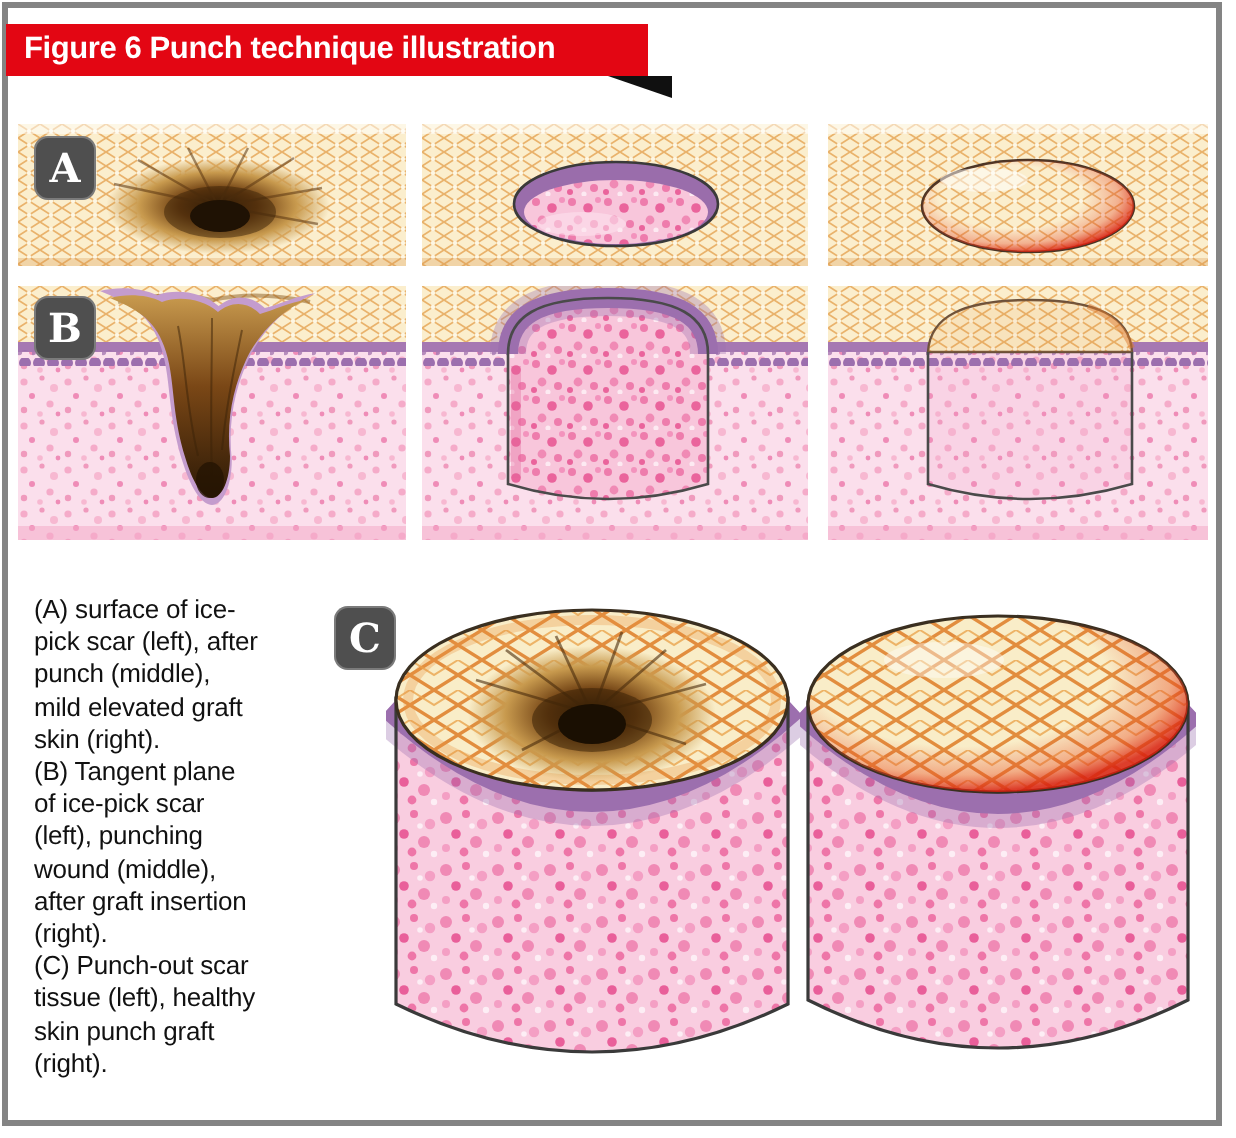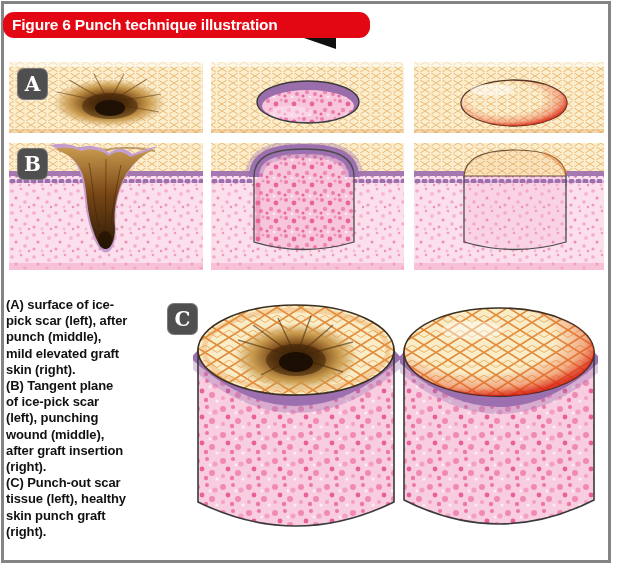--- a/index.html
+++ b/index.html
@@ -1,33 +1,33 @@
 <!DOCTYPE html>
 <html style="--banner-red: #e30613; --badge-gray: #4f4f4f; --border-gray: #848484; --caption-color: #111111; --epidermis-cream: #fbeecd; --lattice-orange: #e5a355; --junction-purple: #9c6fae; --dermis-pink: #fbdfec; --deep-pink: #ee7cac; --scar-brown: #6e3f12;"><head>
 <meta charset="utf-8">
 <style>
   html,body{margin:0;padding:0;background:#fff;}
   .stage{position:relative;width:618px;height:569px;background:#ffffff;overflow:hidden;
          font-family:"Liberation Sans",sans-serif;}
   .frame{position:absolute;left:1px;top:1px;width:610px;height:562px;
          border:3px solid var(--border-gray,#848484);box-sizing:border-box;pointer-events:none;}
-  .title-bar{position:absolute;left:3px;top:12px;width:367px;height:26px;
+  .title-bar{position:absolute;left:3px;top:12px;width:321px;height:26px;
              background:var(--banner-red,#e30613);color:#fff;
              font-size:15.5px;font-weight:bold;line-height:26px;padding-left:9px;
-             box-sizing:border-box;letter-spacing:-0.2px;white-space:nowrap;border-radius:11px;}
+             box-sizing:border-box;letter-spacing:-0.2px;white-space:nowrap;}
   .fold{position:absolute;left:304px;top:38px;width:32px;height:11px;background:#101010;
         clip-path:polygon(0 0,100% 0,100% 100%);}
   .panel{position:absolute;}
   .badge{position:absolute;width:31px;height:32px;background:var(--badge-gray,#4f4f4f);
          border-radius:7px;color:#fff;display:flex;align-items:center;justify-content:center;
          font-family:"DejaVu Serif",serif;font-weight:bold;font-size:20px;
          box-shadow:inset 0 0 0 1px rgba(255,255,255,0.25);}
-  .caption{position:absolute;left:6px;top:297px;width:152px;
+  .caption{position:absolute;left:17px;top:297px;width:152px;
            color:var(--caption-color,#111);font-size:13px;line-height:16.2px;
-           font-weight:bold;white-space:pre-line;letter-spacing:-0.1px;}
+           font-weight:normal;white-space:pre-line;letter-spacing:-0.1px;}
   svg{display:block;}
 </style>
 </head>
 <body>
 
 <div class="stage">
 
   <svg width="0" height="0" style="position:absolute" aria-hidden="true">
     <defs>
       <pattern id="lat" width="11" height="7" patternUnits="userSpaceOnUse">

